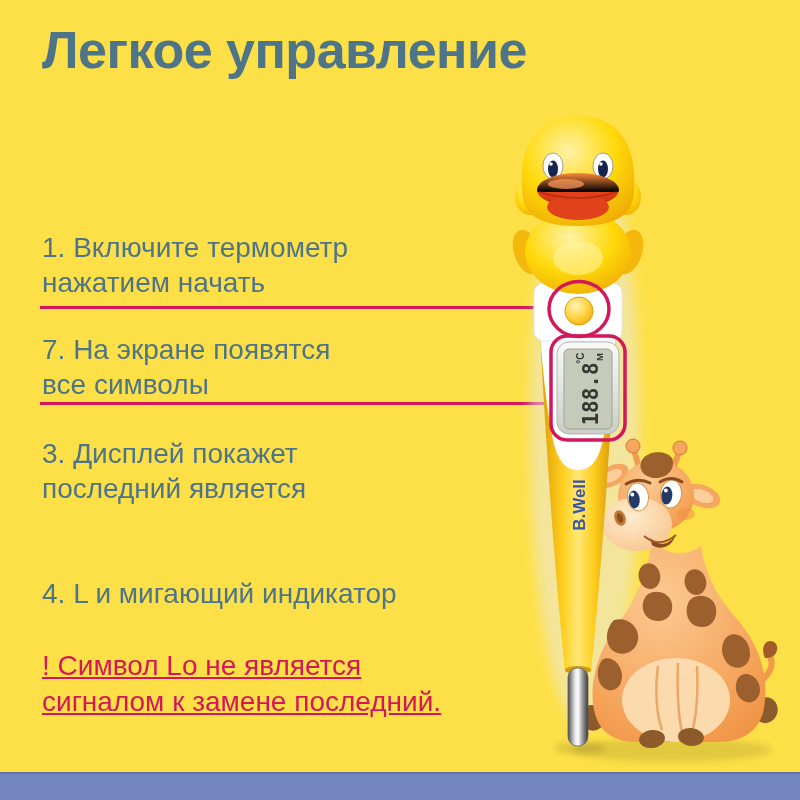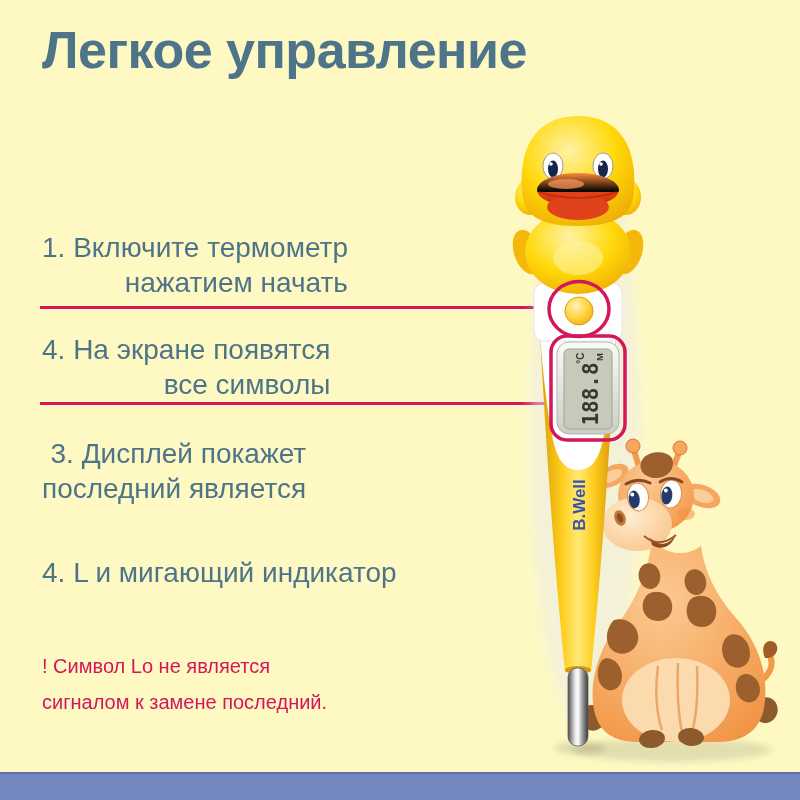--- a/index.html
+++ b/index.html
@@ -1,31 +1,31 @@
 <!DOCTYPE html>
 <html><head>
 <meta charset="utf-8">
 <style>
   html,body{margin:0;padding:0;background:#fff;}
   .canvas{
-    position:relative;width:800px;height:800px;background:#fef9c3;overflow:hidden;
+    position:relative;width:800px;height:800px;background:#fde047;overflow:hidden;
     font-family:"Liberation Sans",sans-serif;
   }
   .title{
     position:absolute;left:42px;top:20px;
     font-size:52px;font-weight:bold;letter-spacing:-0.5px;color:#4E748A;
   }
   .step{
     position:absolute;left:42px;color:#4E748A;
-    font-size:28px;line-height:35px;font-weight:normal;text-align:right;
-  }
-  .s1{top:230px}.s2{top:332px}.s3{top:436px}.s4{top:555px}
+    font-size:28px;line-height:35px;font-weight:normal;
+  }
+  .s1{top:230px}.s2{top:332px}.s3{top:436px}.s4{top:576px}
   .note{
     position:absolute;left:42px;top:648px;color:#D4175A;
-    font-size:20px;line-height:36px;font-weight:normal;
+    font-size:28px;line-height:36px;font-weight:normal;text-decoration:underline;
   }
   .callout{position:absolute;height:3px;background:#D4175A;}
   .c1{left:40px;top:306px;width:509px;}
   .c2{left:40px;top:402px;width:512px;}
   svg.art{position:absolute;left:0;top:0;font-family:"Liberation Sans",sans-serif;}
   .band{
     position:absolute;left:0;right:0;bottom:0;height:28px;
     background:#7386C0;border-top:2px solid #5D6FAD;box-sizing:border-box;
   }
 </style>
@@ -36,21 +36,21 @@
 
   <div class="title">Легкое управление</div>
 
   <div class="step s1">
     <div>1. Включите термометр</div>
     <div>нажатием начать</div>
   </div>
   <div class="callout c1"></div>
 
   <div class="step s2">
-    <div>4. На экране появятся</div>
+    <div>7. На экране появятся</div>
     <div>все символы</div>
   </div>
   <div class="callout c2"></div>
 
   <div class="step s3">
     <div>3. Дисплей покажет</div>
     <div>последний является</div>
   </div>
 
   <div class="step s4">

